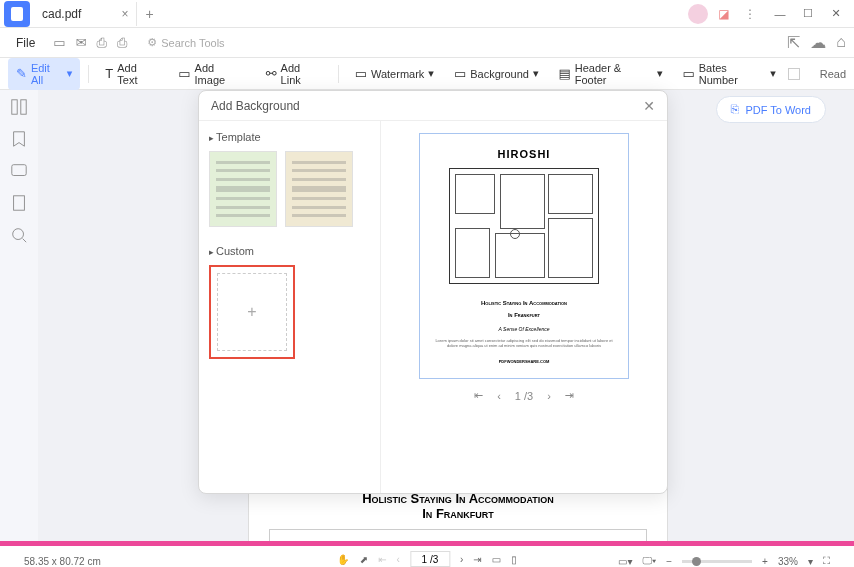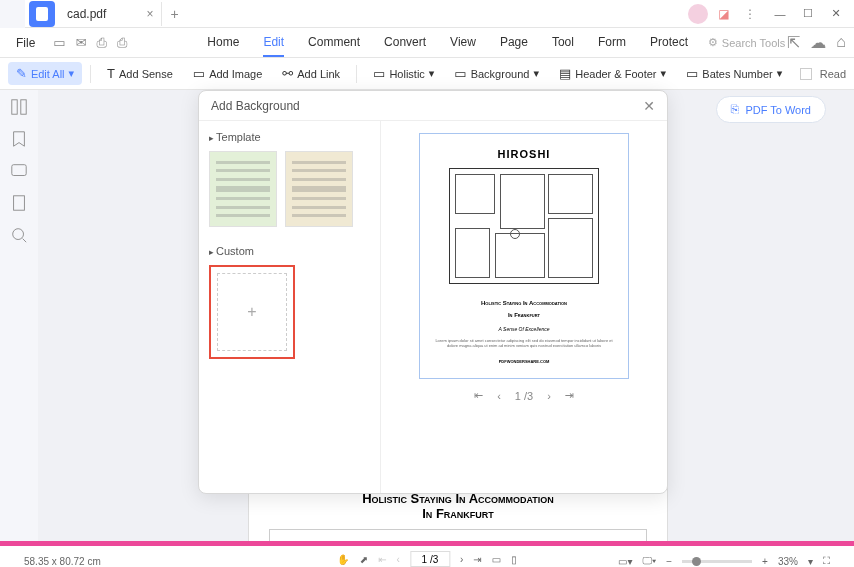--- a/index.html
+++ b/index.html
@@ -1,19 +1,19 @@
 <!DOCTYPE html>
 <html><head>
 <meta charset="utf-8">
 <style>
 * { margin: 0; padding: 0; box-sizing: border-box; font-family: -apple-system, BlinkMacSystemFont, 'Segoe UI', sans-serif; }
 body { width: 854px; height: 567px; background: #f5f6fa; overflow: hidden; position: relative; }
 
 
-.titlebar { height: 28px; background: #fff; display: flex; align-items: center; border-bottom: 1px solid #e5e5e5; margin-left: 25px; }
+.titlebar { height: 28px; background: #fff; display: flex; align-items: center; border-bottom: 1px solid #e5e5e5; }
 .app-icon { width: 26px; height: 26px; background: #4a7eff; border-radius: 4px; margin: 2px 4px; display: flex; align-items: center; justify-content: center; }
 .app-icon::before { content: ''; width: 12px; height: 14px; background: #fff; border-radius: 2px; }
 .tab { height: 24px; padding: 0 8px; display: flex; align-items: center; font-size: 12px; color: #333; background: #fff; border-right: 1px solid #e5e5e5; }
 .tab-close { margin-left: 40px; color: #888; cursor: pointer; }
 .tab-add { padding: 0 8px; color: #888; font-size: 14px; }
 .titlebar-right { margin-left: auto; display: flex; align-items: center; gap: 6px; padding-right: 4px; }
 .titlebar-icon { width: 20px; height: 20px; display: flex; align-items: center; justify-content: center; color: #888; font-size: 12px; }
 .win-controls { display: flex; }
 .win-btn { width: 28px; height: 24px; display: flex; align-items: center; justify-content: center; color: #666; font-size: 11px; }
 
@@ -27,21 +27,21 @@
 .menu-item.active { color: #4a7eff; border-bottom: 2px solid #4a7eff; font-weight: 500; }
 .search-tools { margin-left: 20px; font-size: 11px; color: #aaa; display: flex; align-items: center; gap: 4px; }
 .menubar-right { margin-left: auto; display: flex; gap: 10px; color: #888; }
 
 
 .toolbar { height: 32px; background: #fff; display: flex; align-items: center; padding: 0 8px; gap: 4px; border-bottom: 1px solid #e5e5e5; }
 .tool-btn { display: flex; align-items: center; gap: 4px; padding: 4px 8px; font-size: 11px; color: #333; border-radius: 4px; }
 .tool-btn.primary { background: #dbe7ff; color: #4a7eff; }
 .tool-btn .icon { font-size: 13px; }
 .tool-sep { width: 1px; height: 18px; background: #e5e5e5; margin: 0 4px; }
-.toolbar-right { margin-left: auto; display: flex; align-items: center; gap: 8px; }
+.toolbar-right { margin-left: auto; display: flex; align-items: center; gap: 20px; }
 .checkbox { width: 12px; height: 12px; border: 1px solid #ccc; }
 
 
 .main { position: absolute; top: 90px; left: 0; right: 0; bottom: 26px; display: flex; }
 .sidebar { width: 38px; background: #f5f6fa; display: flex; flex-direction: column; align-items: center; padding-top: 8px; gap: 14px; }
 .sb-icon { width: 18px; height: 18px; color: #888; }
 .canvas { flex: 1; position: relative; background: #f0f1f5; }
 
 
 .pdf-to-word { position: absolute; top: 6px; right: 28px; background: #fff; border: 1px solid #dde4ef; border-radius: 16px; padding: 6px 14px; font-size: 11px; color: #4a7eff; display: flex; align-items: center; gap: 6px; }
@@ -116,65 +116,54 @@
 </div>
 
 <div class="menubar">
   <div class="file-menu">File</div>
   <div class="menubar-icons">
     <span class="mb-icon">▭</span>
     <span class="mb-icon">✉</span>
     <span class="mb-icon">⎙</span>
     <span class="mb-icon">⎙</span>
   </div>
-  <div class="main-menu">
-    <div class="menu-item">Home</div>
-    <div class="menu-item active">Edit</div>
-    <div class="menu-item">Comment</div>
-    <div class="menu-item">Convert</div>
-    <div class="menu-item">View</div>
-    <div class="menu-item">Page</div>
-    <div class="menu-item">Tool</div>
-    <div class="menu-item">Form</div>
-    <div class="menu-item">Protect</div>
-  </div>
   <div class="search-tools">
     <span>⚙</span>
     <span>Search Tools</span>
   </div>
   <div class="menubar-right">
     <span>⇱</span>
     <span>☁</span>
     <span>⌂</span>
   </div>
 </div>
 
 <div class="toolbar">
   <div class="tool-btn primary">
     <span class="icon">✎</span>
     <span>Edit All</span>
     <span>▾</span>
   </div>
   <div class="tool-sep"></div>
   <div class="tool-btn">
     <span class="icon">T</span>
-    <span>Add Sense</span>
+    <span>Add Text</span>
   </div>
   <div class="tool-btn">
     <span class="icon">▭</span>
     <span>Add Image</span>
   </div>
   <div class="tool-btn">
     <span class="icon">⚯</span>
     <span>Add Link</span>
   </div>
   <div class="tool-sep"></div>
   <div class="tool-btn">
     <span class="icon">▭</span>
-    <span>Holistic</span>
+    <span>Watermark</span>
     <span>▾</span>
   </div>
   <div class="tool-btn">
     <span class="icon">▭</span>
     <span>Background</span>
     <span>▾</span>
   </div>
   <div class="tool-btn">
     <span class="icon">▤</span>
     <span>Header &amp; Footer</span>

